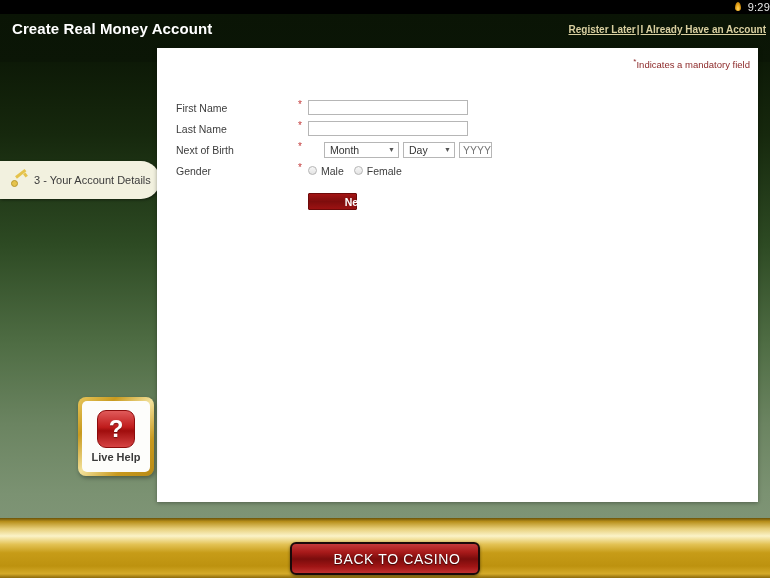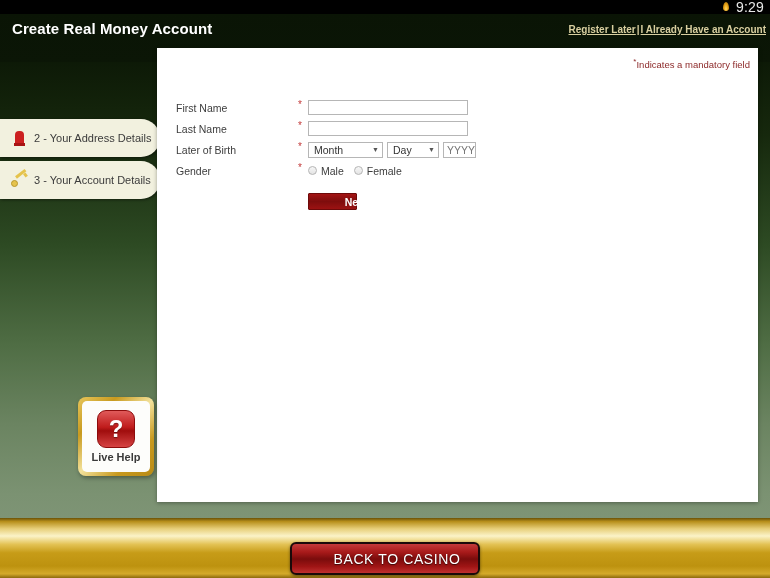--- a/index.html
+++ b/index.html
@@ -35,23 +35,22 @@
     position: relative;
   }
   #statusbar .flame {
     position: absolute;
     left: 3px; top: 1px;
     width: 6px; height: 9px;
     background: radial-gradient(ellipse at 50% 75%, #ffd966 0%, #e8a317 45%, #8a5a05 100%);
     border-radius: 50% 50% 50% 50% / 65% 65% 35% 35%;
   }
   #statusbar .sb-time {
-    font-size: 14px;
+    font-size: 11px;
     color: #e8e8e8;
-    margin-right: 6px;
     letter-spacing: 0.2px;
   }
 
   
   #stage {
     position: absolute;
     left: 0; top: 14px;
     width: 770px; height: 564px;
     background: linear-gradient(to bottom,
       #0a1405 0px,
@@ -246,21 +245,21 @@
     background: #ffffff;
     box-sizing: border-box;
     font-size: 10.5px;
     color: #333;
     display: inline-flex;
     align-items: center;
     justify-content: space-between;
     padding: 0 3px 0 5px;
     cursor: pointer;
   }
-  #sel-month { width: 75px; margin-right: 4px; }
+  #sel-month { width: 75px; margin-right: 4px; margin-left: 16px; }
   #sel-day   { width: 52px; margin-right: 4px; }
   .caret {
     font-size: 7px;
     color: #555;
     margin-left: 4px;
     line-height: 1;
   }
   #yyyy {
     width: 33px; height: 16px;
     border: 1px solid #b6b6b6;
@@ -401,27 +400,20 @@
   <div id="stage">
 
     <div id="header">
       <div id="app-title">Create Real Money Account</div>
       <div id="header-links">
         <a href="#">Register Later</a><span class="sep">|</span><a href="#">I Already Have an Account</a>
       </div>
     </div>
 
 
-    <div class="step inactive" id="step2">
-      <span class="step-icon ico-mailbox">
-        <span class="box"></span>
-          <span class="base"></span>
-      </span>
-      <span class="step-label">2 - Your Address Details</span>
-    </div>
 
     <div class="step inactive" id="step3">
       <span class="step-icon ico-key">
         <span class="bow"></span>
           <span class="shaft"></span>
           <span class="tooth"></span>
       </span>
       <span class="step-label">3 - Your Account Details</span>
     </div>
 
@@ -438,21 +430,21 @@
           <input class="txtinput" type="text" placeholder="" style="">
         </div>
 
         <div class="frow">
           <span class="flabel">Last Name</span>
           <span class="fstar">*</span>
           <input class="txtinput" type="text" placeholder="" style="">
         </div>
 
         <div class="frow">
-          <span class="flabel">Later of Birth</span>
+          <span class="flabel">Next of Birth</span>
           <span class="fstar">*</span>
           <span class="sel" id="sel-month">
             <span>Month</span>
             <span class="caret">▼</span>
           </span>
           <span class="sel" id="sel-day">
             <span>Day</span>
             <span class="caret">▼</span>
           </span>
           <input id="yyyy" type="text" placeholder="YYYY" style="">

